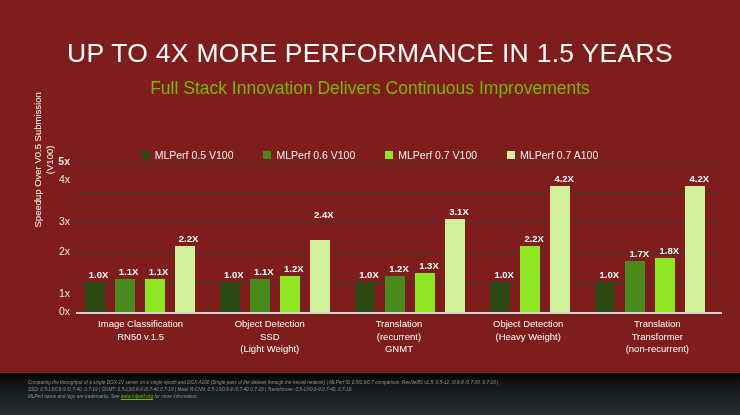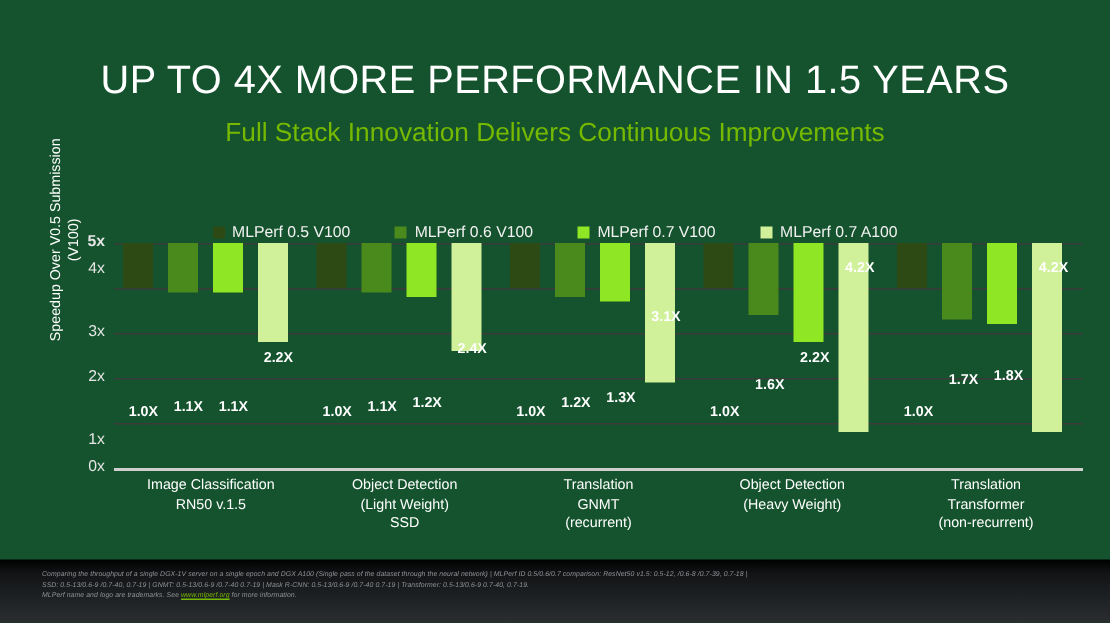--- a/index.html
+++ b/index.html
@@ -2,21 +2,21 @@
 <html><head>
 <meta charset="utf-8">
 <style>
   html,body{margin:0;padding:0;}
   body{
     width:740px;height:415px;overflow:hidden;
     background:#000;
     font-family:"Liberation Sans", sans-serif;
     color:#fff;position:relative;
   }
-  #slide{position:absolute;inset:0;background:#14532d;}
+  #slide{position:absolute;inset:0;background:#7f1d1d;}
 
   
   #title{
     position:absolute;left:0;right:0;top:38px;
     text-align:center;font-size:26.5px;font-weight:400;
     letter-spacing:.3px;color:#ffffff;white-space:nowrap;
   }
   #subtitle{
     position:absolute;left:0;right:0;top:78px;
     text-align:center;font-size:17.5px;font-weight:400;
@@ -65,21 +65,21 @@
   #groups{
     position:absolute;left:76px;top:162px;width:646px;height:150px;
     display:flex;justify-content:space-around;align-items:flex-end;
   }
   .group{
     display:flex;align-items:flex-end;justify-content:center;
     height:150px;gap:2px;position:relative;
   }
   .bar-wrap{
     position:relative;width:28px;display:flex;flex-direction:column;
-    justify-content:flex-start;height:150px;
+    justify-content:flex-end;height:150px;
   }
   .bar{width:20px;display:block;}
   .bar-label{
     position:absolute;left:50%;transform:translateX(-50%);
     font-size:9.5px;font-weight:bold;color:#ffffff;white-space:nowrap;
   }
 
   
   #xlabels{
     position:absolute;left:76px;top:318px;width:646px;
@@ -180,21 +180,21 @@
         </div>
         <div class="bar-wrap">
           <div class="bar-label" style="bottom: 35px;">1.1X</div>
           <div class="bar" title="MLPerf 0.6 V100 — 1.1X" style="height: 33px; background: rgb(74, 138, 28);"></div>
         </div>
         <div class="bar-wrap">
           <div class="bar-label" style="bottom: 38px;">1.2X</div>
           <div class="bar" title="MLPerf 0.7 V100 — 1.2X" style="height: 36px; background: rgb(142, 230, 36);"></div>
         </div>
         <div class="bar-wrap">
-          <div class="bar-label" style="bottom: 74px;">2.4X</div>
+          <div class="bar-label" style="bottom: 92px;">2.4X</div>
           <div class="bar" title="MLPerf 0.7 A100 — 2.4X" style="height: 72px; background: rgb(208, 240, 154);"></div>
         </div>
       </div>
       <div class="group">
         <div class="bar-wrap">
           <div class="bar-label" style="bottom: 32px;">1.0X</div>
           <div class="bar" title="MLPerf 0.5 V100 — 1.0X" style="height: 30px; background: rgb(45, 74, 20);"></div>
         </div>
         <div class="bar-wrap">
           <div class="bar-label" style="bottom: 38px;">1.2X</div>
@@ -208,24 +208,20 @@
           <div class="bar-label" style="bottom: 95px;">3.1X</div>
           <div class="bar" title="MLPerf 0.7 A100 — 3.1X" style="height: 93px; background: rgb(208, 240, 154);"></div>
         </div>
       </div>
       <div class="group">
         <div class="bar-wrap">
           <div class="bar-label" style="bottom: 32px;">1.0X</div>
           <div class="bar" title="MLPerf 0.5 V100 — 1.0X" style="height: 30px; background: rgb(45, 74, 20);"></div>
         </div>
         <div class="bar-wrap">
-          <div class="bar-label" style="bottom: 50px;">1.6X</div>
-          <div class="bar" title="MLPerf 0.6 V100 — 1.6X" style="height: 48px; background: rgb(74, 138, 28);"></div>
-        </div>
-        <div class="bar-wrap">
           <div class="bar-label" style="bottom: 68px;">2.2X</div>
           <div class="bar" title="MLPerf 0.7 V100 — 2.2X" style="height: 66px; background: rgb(142, 230, 36);"></div>
         </div>
         <div class="bar-wrap">
           <div class="bar-label" style="bottom: 128px;">4.2X</div>
           <div class="bar" title="MLPerf 0.7 A100 — 4.2X" style="height: 126px; background: rgb(208, 240, 154);"></div>
         </div>
       </div>
       <div class="group">
         <div class="bar-wrap">
@@ -247,27 +243,27 @@
       </div>
     </div>
 
   <div id="xlabels">
       <div class="xlabel">
         <div>Image Classification</div>
         <div>RN50 v.1.5</div>
       </div>
       <div class="xlabel">
         <div>Object Detection</div>
+        <div>SSD</div>
         <div>(Light Weight)</div>
-        <div>SSD</div>
       </div>
       <div class="xlabel">
         <div>Translation</div>
+        <div>(recurrent)</div>
         <div>GNMT</div>
-        <div>(recurrent)</div>
       </div>
       <div class="xlabel">
         <div>Object Detection</div>
         <div>(Heavy Weight)</div>
       </div>
       <div class="xlabel">
         <div>Translation</div>
         <div>Transformer</div>
         <div>(non-recurrent)</div>
       </div>

